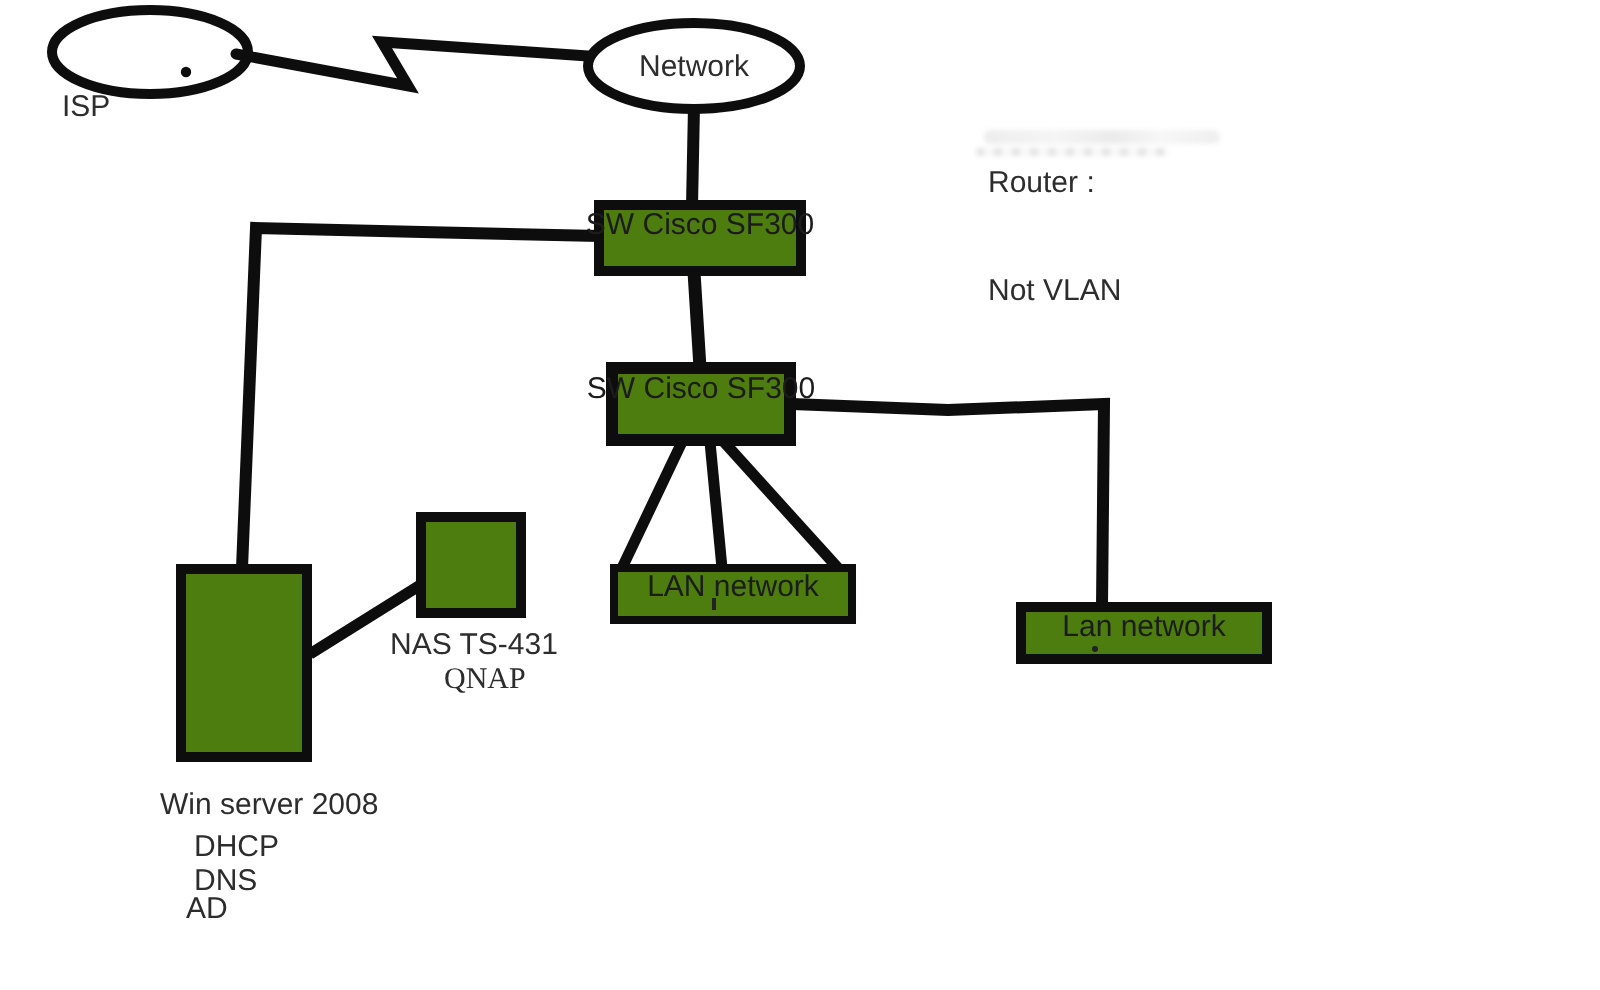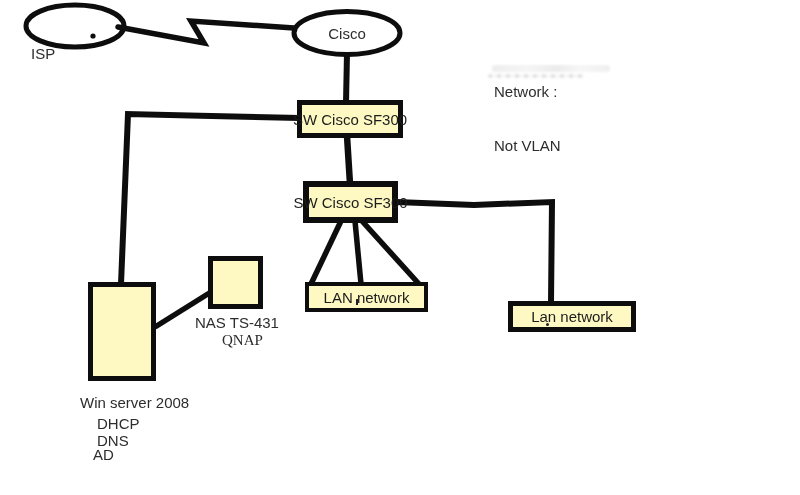--- a/index.html
+++ b/index.html
@@ -16,24 +16,23 @@
     overflow: hidden;
   }
   #connectors {
     position: absolute;
     left: 0; top: 0;
     width: 800px; height: 495px;
   }
   .node-box {
     position: absolute;
     box-sizing: border-box;
-    background: #fef9c3;
+    background: #4d7c0f;
     border: 5px solid #0d0d0d;
     display: flex;
-    align-items: center;
     justify-content: center;
     z-index: 2;
   }
   .node-box span {
     font-size: 15px;
     color: #1c1c1c;
     white-space: nowrap;
     line-height: 1;
   }
   .lbl {
@@ -136,22 +135,22 @@
 
   <div class="tick-mark" id="lan-center-tick"></div>
   <div class="tick-mark" id="lan-right-tick"></div>
 
   <div id="erased-smudge">
     <div class="s1"></div>
     <div class="s2"></div>
   </div>
 
   <div class="lbl" id="isp-label">ISP</div>
-  <div class="lbl" id="router-label">Cisco</div>
-  <div class="lbl" id="network-title">Network :</div>
+  <div class="lbl" id="router-label">Network</div>
+  <div class="lbl" id="network-title">Router :</div>
   <div class="lbl" id="vlan-note">Not VLAN</div>
   <div class="lbl" id="win-server-label">Win server 2008</div>
   <div class="lbl" id="dhcp-label">DHCP</div>
   <div class="lbl" id="dns-label">DNS</div>
   <div class="lbl" id="ad-label">AD</div>
   <div class="lbl" id="nas-label">NAS TS-431</div>
   <div class="lbl" id="nas-sublabel">QNAP</div>
 
 </div>
 

